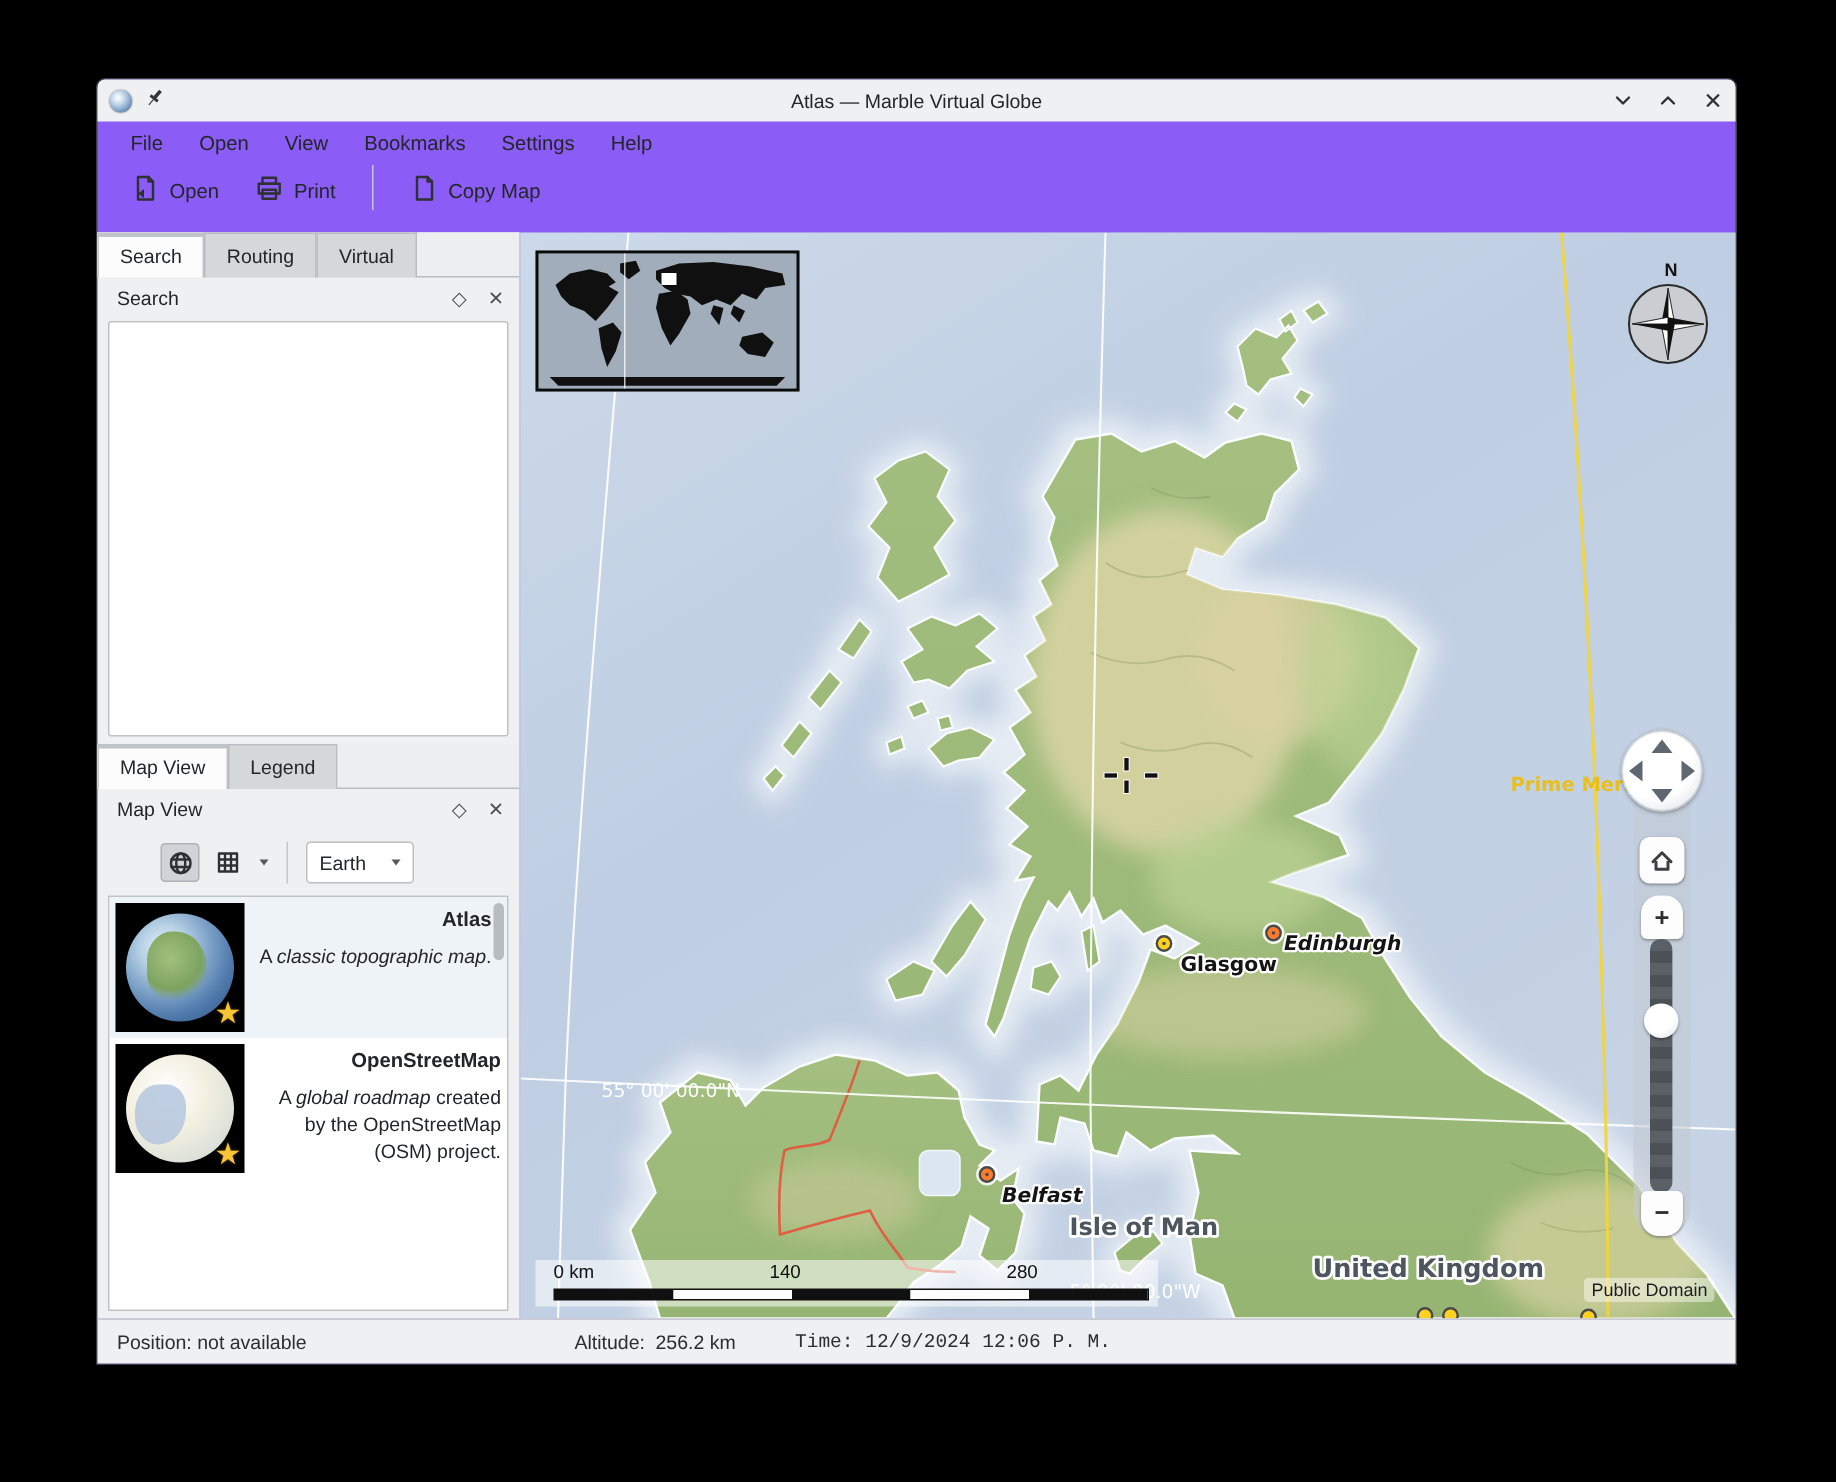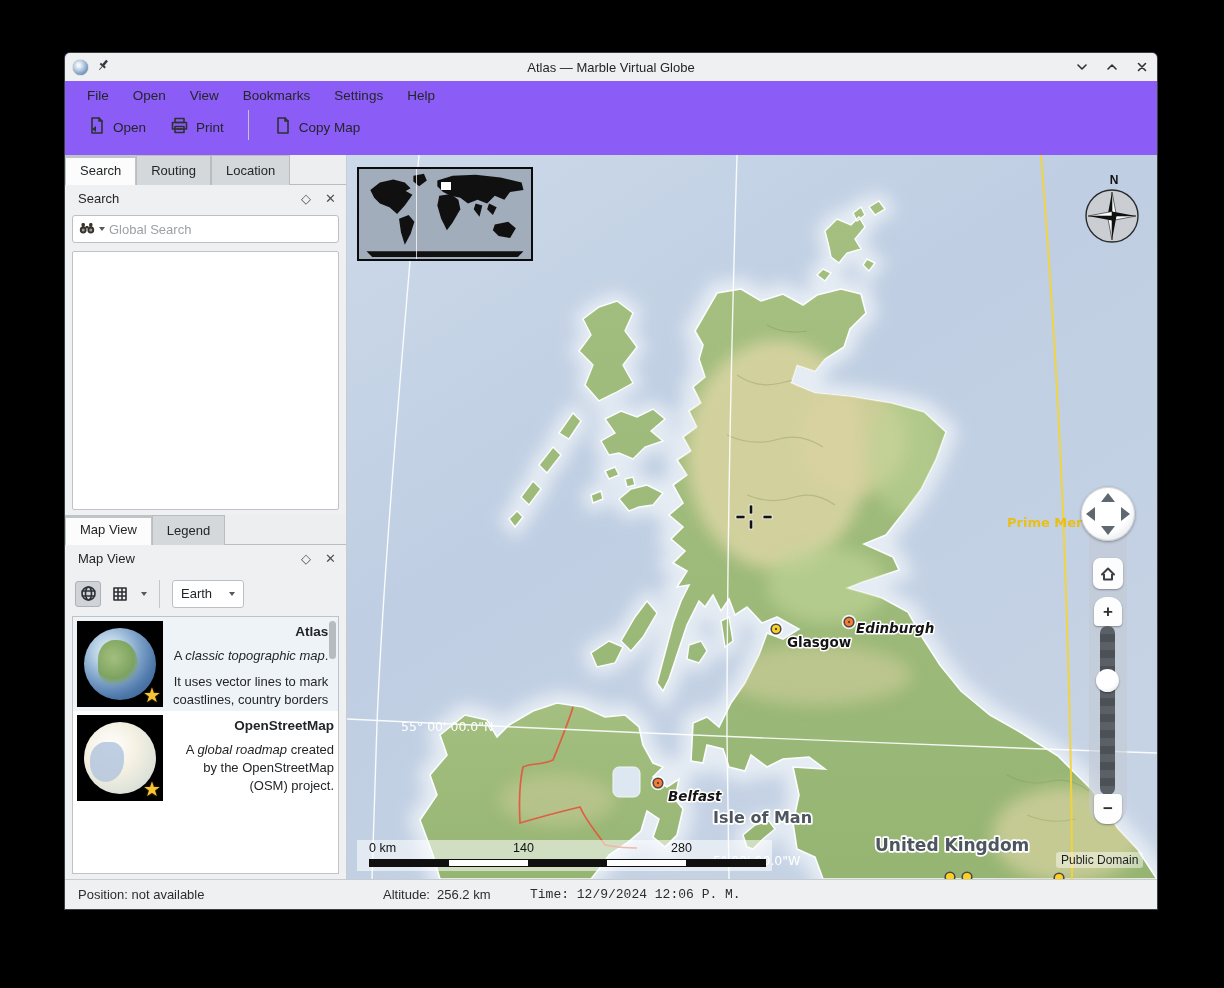--- a/index.html
+++ b/index.html
@@ -40,21 +40,21 @@
   .panelhead .htitle { flex:1; }
 
   .searchbox { margin:3px 7px 6px 7px; height:28px; background:#fff; border:1px solid #bcc0c4; border-radius:3px;
     display:flex; align-items:center; padding:0 6px; gap:4px; }
   .searchbox input { border:none; outline:none; flex:1; font-size:13px; color:#232629; font-family:"Liberation Sans",sans-serif; background:transparent; }
   .searchbox input::placeholder { color:#9da1a5; }
   .caret { width:0; height:0; border-left:3.5px solid transparent; border-right:3.5px solid transparent; border-top:4px solid #55595d; }
 
   .results { flex:1; margin:2px 7px 5px 7px; background:#fff; border:1px solid #bfc3c7; border-radius:2px; }
 
-  .mv-controls { height:44px; display:flex; align-items:center; padding:0 10px; gap:6px; }
+  .mv-controls { height:44px; display:flex; align-items:center; padding:0 10px; gap:6px;margin-left:32px; }
   .sqbtn { width:26px; height:26px; border-radius:3px; display:flex; align-items:center; justify-content:center; }
   .sqbtn.pressed { background:#d0d4d8; border:1px solid #aeb2b6; }
   .combo { height:28px; width:72px; background:#fff; border:1px solid #bcc0c4; border-radius:3px;
     display:flex; align-items:center; padding:0 8px; font-size:13px; color:#232629; }
   .combo .caret { margin-left:auto; }
   .mvsep { width:1px; height:28px; background:#c3c7ca; margin:0 6px; }
 
   .themelist { flex:1; margin:0 7px 5px 7px; background:#fff; border:1px solid #bfc3c7; overflow:hidden; position:relative; }
   .theme-item { display:flex; gap:10px; padding:4px; height:94px; overflow:hidden; }
   .theme-item.selected { background:#eef3f8; }
@@ -194,43 +194,30 @@
     </div>
   </div>
 
   <div class="content">
 
     <div class="sidebar">
 
       <div class="tabbar">
         <div class="tab active">Search</div>
         <div class="tab">Routing</div>
-        <div class="tab">Location</div>
+        <div class="tab">Virtual</div>
         <div class="tabfill"></div>
       </div>
 
       <div class="panelhead">
         <span class="htitle">Search</span>
         <span class="ico">◇</span>
         <span class="ico">✕</span>
       </div>
 
-      <div class="searchbox">
-        <span><svg width="16" height="12" viewBox="0 0 16 12">
-              <circle cx="4.2" cy="8" r="3.4" fill="#3b3026"></circle>
-              <circle cx="11.8" cy="8" r="3.4" fill="#3b3026"></circle>
-              <rect x="2.6" y="1" width="3.2" height="4" rx="1.2" fill="#3b3026"></rect>
-              <rect x="10.2" y="1" width="3.2" height="4" rx="1.2" fill="#3b3026"></rect>
-              <rect x="6.6" y="4" width="2.8" height="2.4" fill="#3b3026"></rect>
-              <circle cx="4.2" cy="8" r="1.5" fill="#8ea0b5"></circle>
-              <circle cx="11.8" cy="8" r="1.5" fill="#8ea0b5"></circle>
-            </svg></span>
-        <span class="caret"></span>
-        <input placeholder="Global Search" style="">
-      </div>
 
       <div class="results"></div>
 
       <div class="tabbar">
         <div class="tab active">Map View</div>
         <div class="tab">Legend</div>
         <div class="tabfill"></div>
       </div>
 
       <div class="panelhead">
@@ -262,21 +249,20 @@
 
       <div class="themelist">
         <div class="theme-item selected">
           <div class="thumb">
             <div class="globe atlas"></div>
             <span class="star">★</span>
           </div>
           <div class="tmeta">
             <div class="tname">Atlas</div>
             <div class="tdesc"><span>A </span><i>classic topographic map</i><span>.</span></div>
-            <div><span>It uses vector lines to mark</span><br><span>coastlines, country borders</span></div>
           </div>
         </div>
         <div class="theme-item">
           <div class="thumb">
             <div class="globe osm"></div>
             <span class="star">★</span>
           </div>
           <div class="tmeta">
             <div class="tname">OpenStreetMap</div>
             <div class="tdesc"><span>A </span><i>global roadmap</i><span> created by the OpenStreetMap (OSM) project.</span></div>

